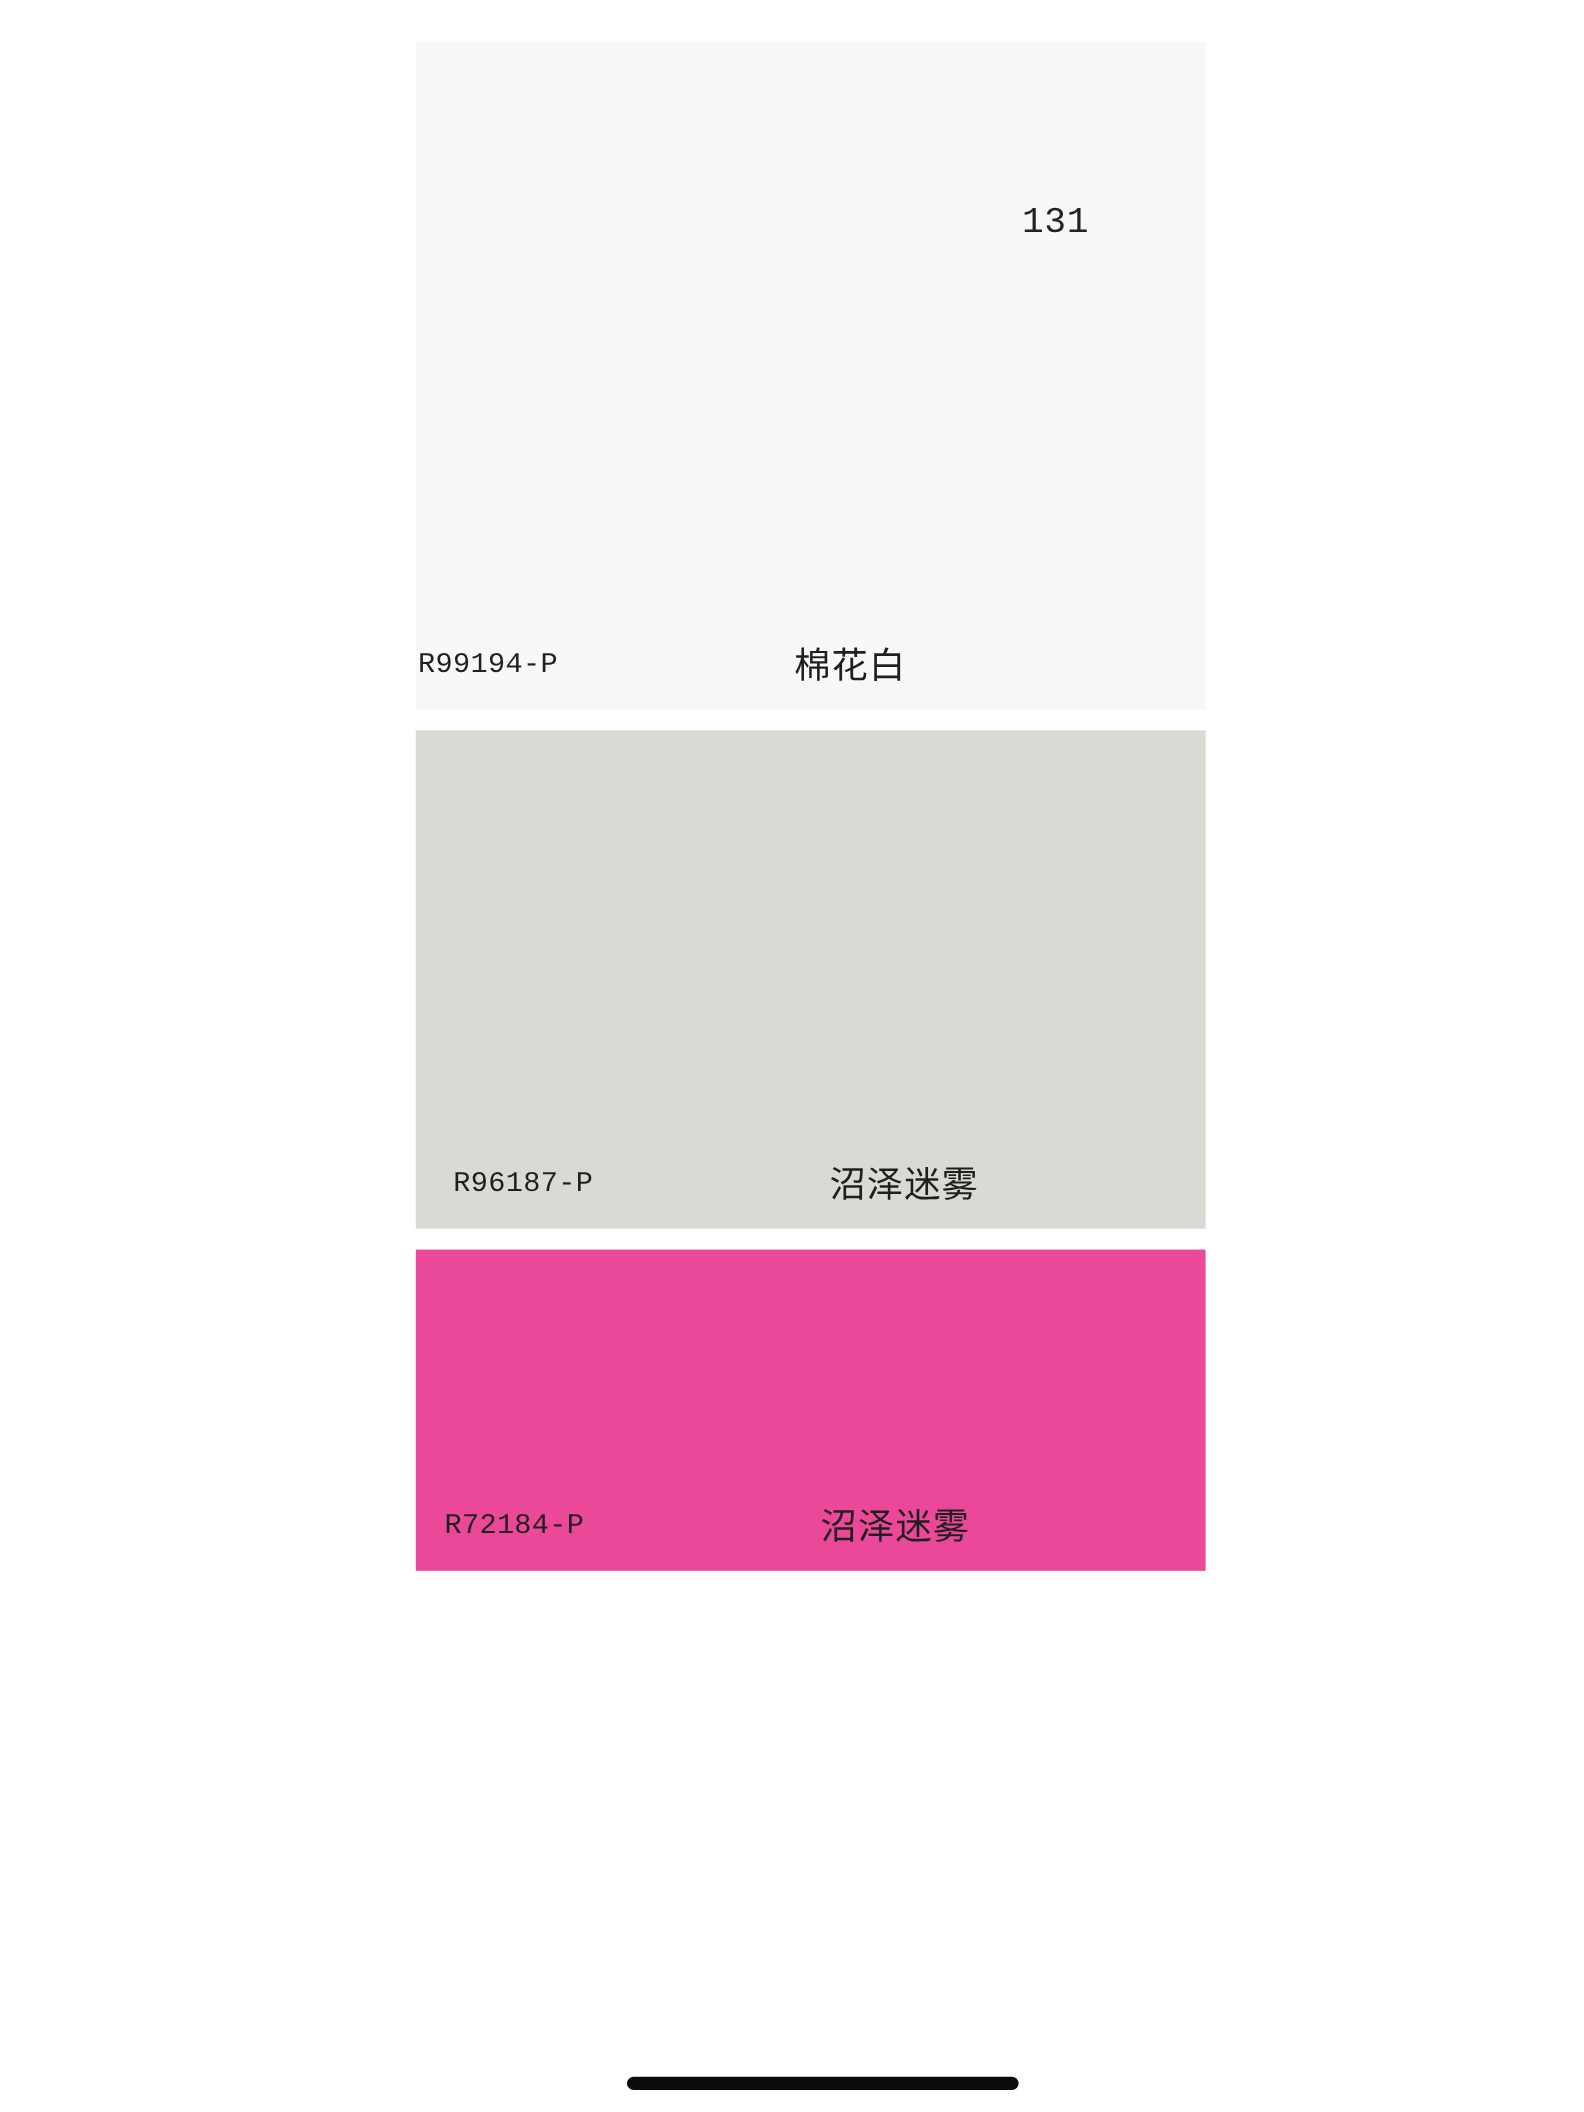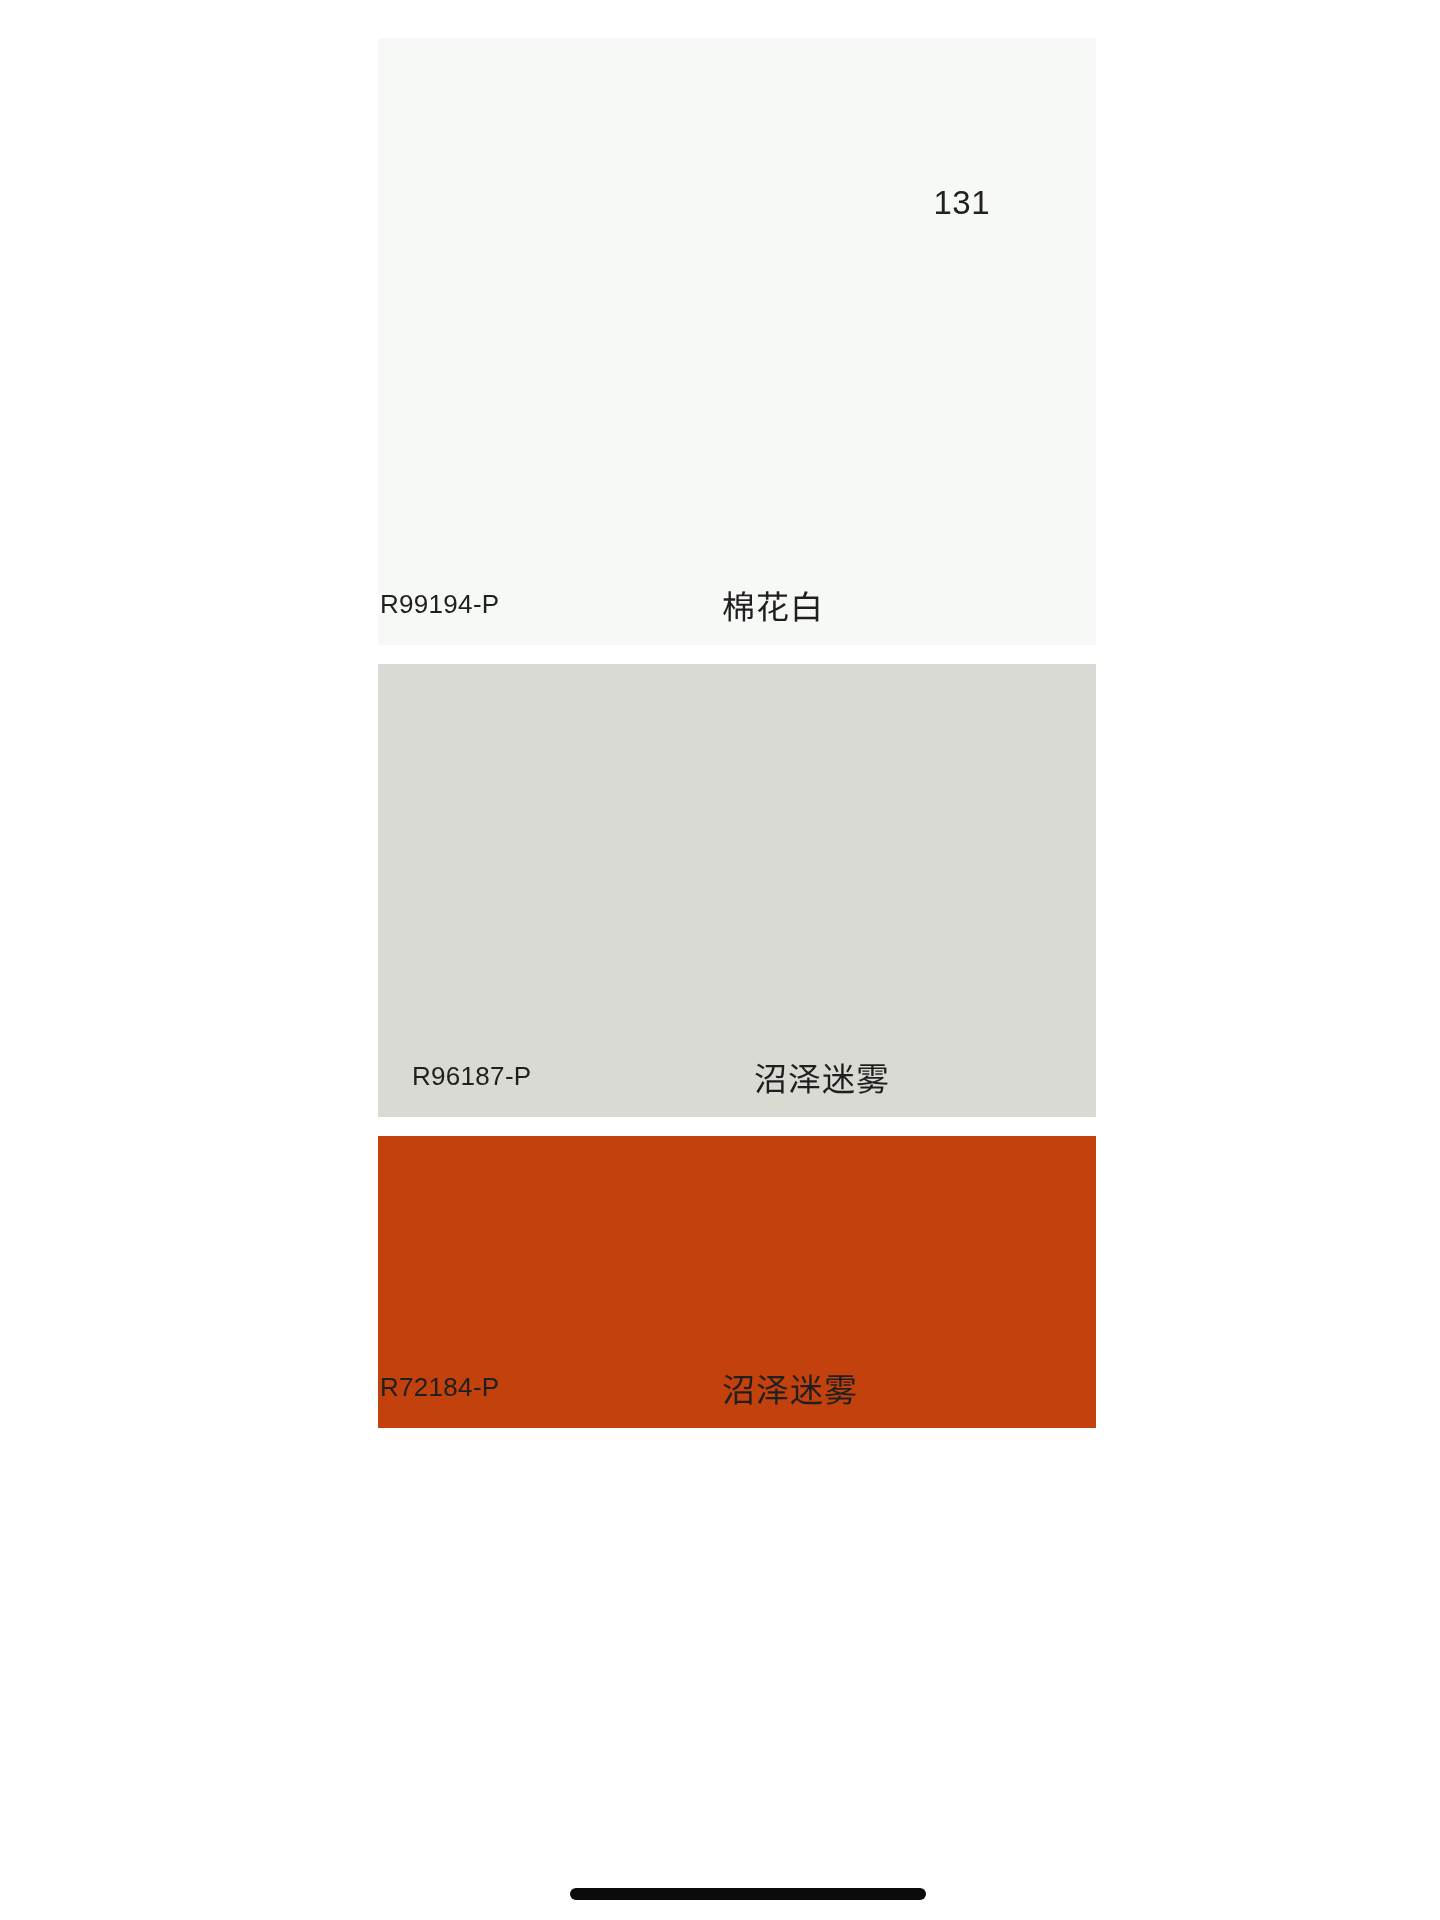--- a/index.html
+++ b/index.html
@@ -11,20 +11,21 @@
     background: #ffffff;
     font-family: "Liberation Sans", "DejaVu Sans", sans-serif;
     overflow: hidden;
   }
 
   #app {
     position: relative;
     width: 1322px;
     height: 1920px;
     background: #ffffff;
+    font-family: Liberation Mono, monospace;
   }
 
   
   .swatch-column {
     position: absolute;
     left: 378px;
     top: 38px;
     width: 718px;
   }
 
@@ -118,21 +119,21 @@
 
     <div class="swatch" style="background: rgb(216, 218, 211); height: 453px; padding-left: 32px;">
       <div class="swatch-body">
         <div class="label-row" style="bottom: 54px;">
           <span class="code">R96187-P</span>
           <span class="name">沼泽迷雾</span>
         </div>
       </div>
     </div>
 
-    <div class="swatch" style="background: #c2410c; height: 292px;">
+    <div class="swatch" style="background: #ec4899; height: 292px; padding-left: 24px;">
       <div class="swatch-body">
         <div class="label-row" style="bottom: 54px;">
           <span class="code">R72184-P</span>
           <span class="name">沼泽迷雾</span>
         </div>
       </div>
     </div>
 
   </div>
 

